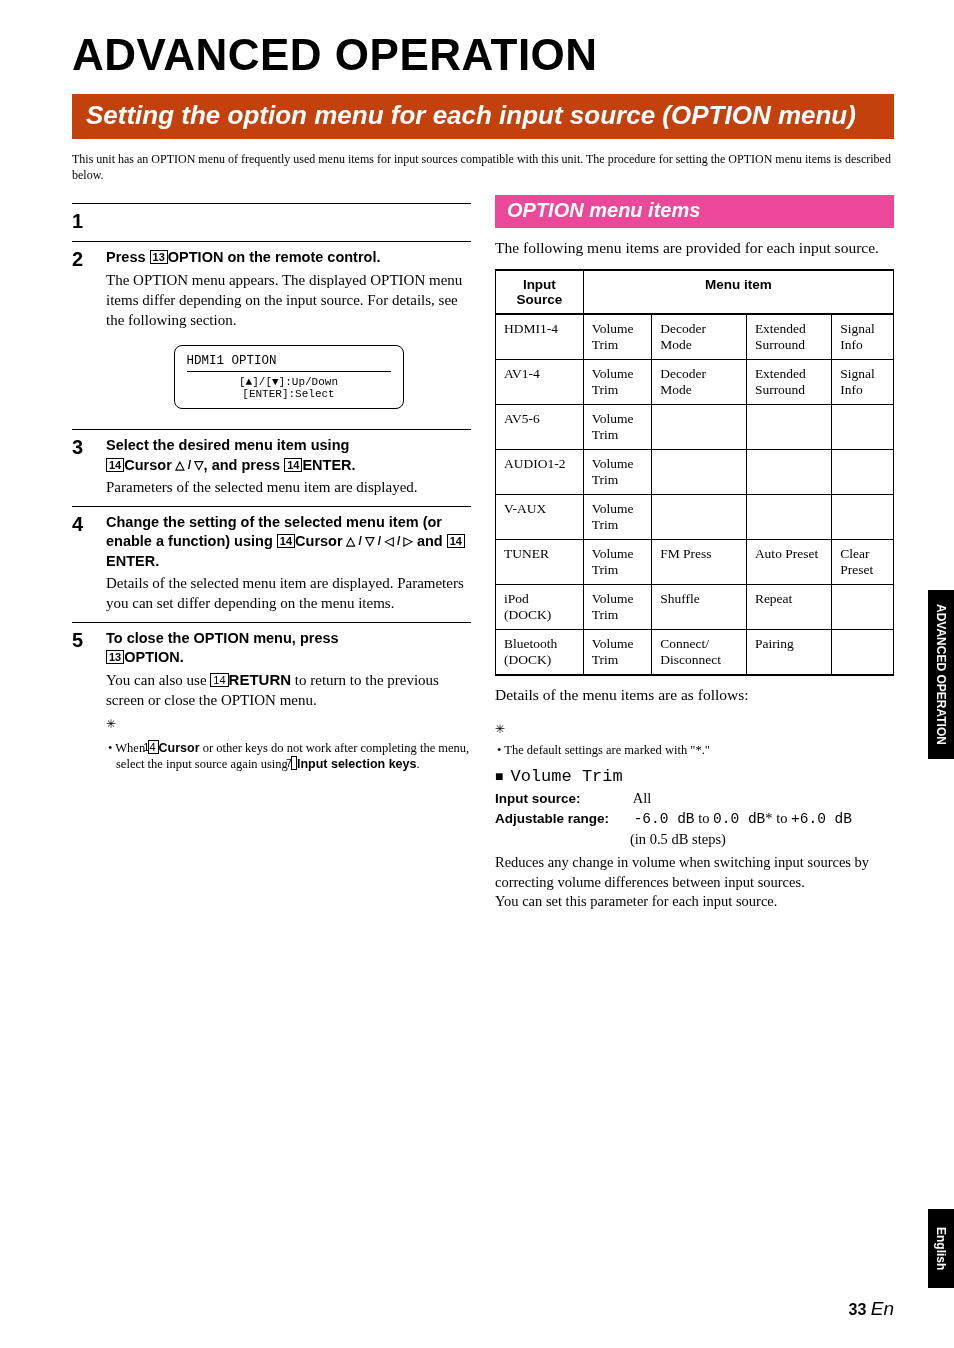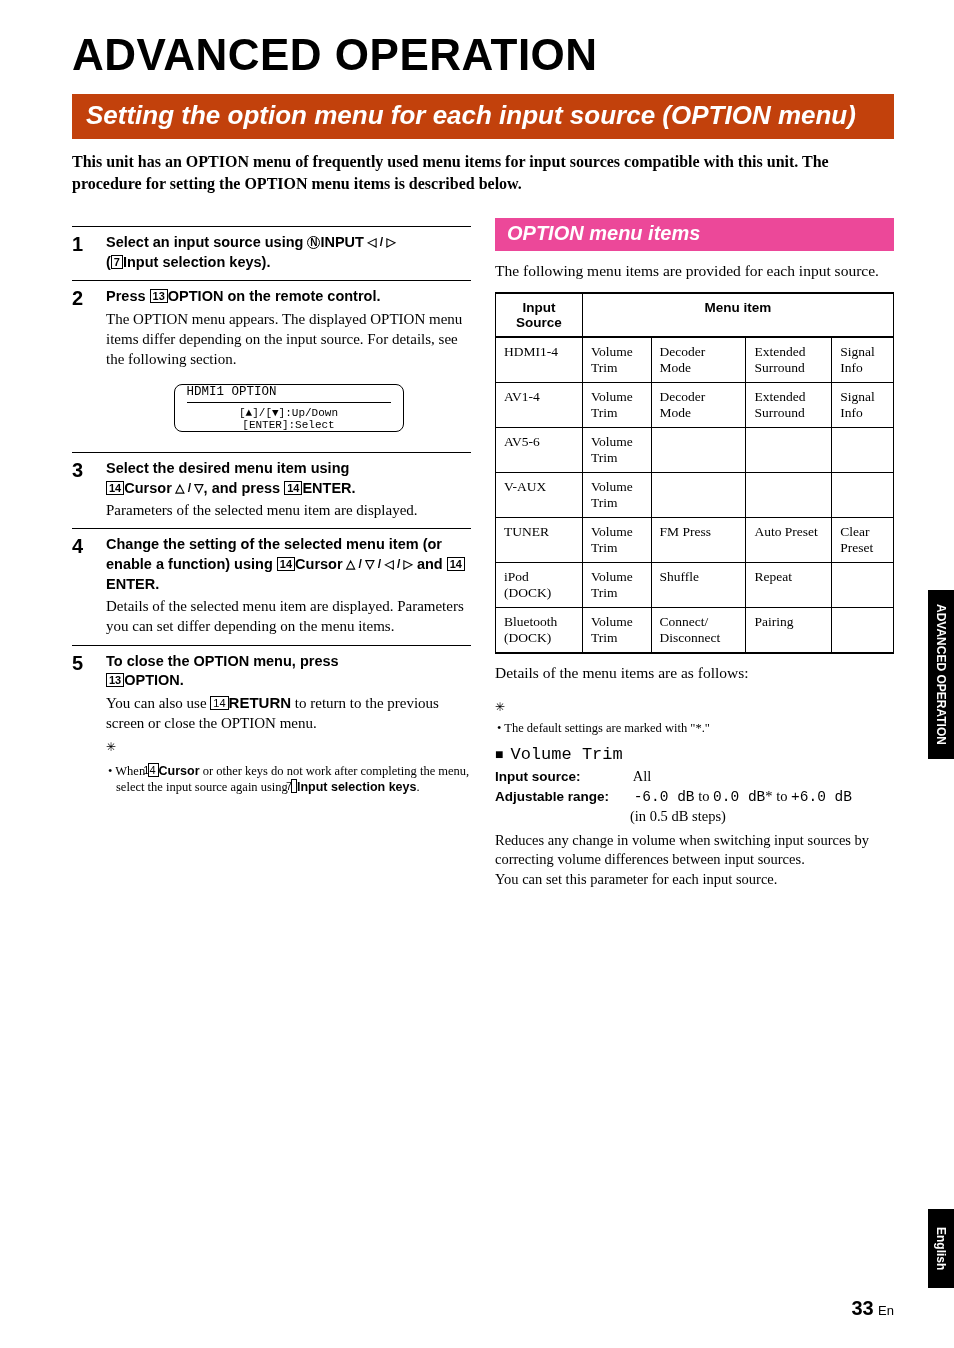--- a/index.html
+++ b/index.html
@@ -23,24 +23,23 @@
     background: #c2410c;
     color: #fff;
     font-family: Arial, Helvetica, sans-serif;
     font-weight: 900;
     font-style: italic;
     font-size: 26px;
     padding: 6px 14px 8px 14px;
     margin-bottom: 12px;
   }
   .intro-text {
-    font-size: 16px;
+    font-size: 12px;
     line-height: 1.35;
-    margin-bottom: 24px;
-    font-weight: bold;
+    margin-bottom: 12px;
   }
   .columns {
     display: flex;
     gap: 24px;
   }
   .col { flex: 1; min-width: 0; }
   .serif { font-family: "Times New Roman", serif; }
 
   .step-row {
     display: flex;
@@ -84,21 +83,21 @@
   .tri { font-family: Arial, sans-serif; font-size: 12px; vertical-align: 1px; }
 
   .osd-panel {
     border: 1px solid #000;
     border-radius: 8px;
     width: 230px;
     margin: 14px auto 12px auto;
     font-family: "Courier New", monospace;
     font-size: 12.5px;
     line-height: 1.15;
-    padding: 0 12px;
+    padding: 8px 12px;
   }
   .osd-panel .osd-title { border-bottom: 1px solid #000; padding-bottom: 3px; margin-bottom: 5px; }
   .osd-panel .osd-items { padding-left: 8px; margin-bottom: 18px; white-space: pre; }
   .osd-panel .osd-hint { text-align: center; font-size: 11px; line-height: 1.05;}
 
   .tip-icon {
     display: inline-block;
     width: 20px; height: 16px;
     position: relative;
     margin-top: 6px;
@@ -180,45 +179,38 @@
     background: #000;
     color: #fff;
     padding: 18px 6px;
   }
   .page-num {
     position: absolute;
     right: 60px;
     bottom: 28px;
     font-family: Arial, Helvetica, sans-serif;
   }
-  .page-num .big { font-weight: 900; font-size: 20px; }
-  .page-num .small { font-size: 13px; }
+  .page-num .big { font-weight: 900; font-size: 16px; }
+  .page-num .small { font-style: italic; font-size: 19px; }
 </style>
 </head>
 <body>
 
 <div class="main-title">ADVANCED OPERATION</div>
 
 <div class="section-title-bar">Setting the option menu for each input source (OPTION menu)</div>
 
 <p class="intro-text serif">This unit has an OPTION menu of frequently used menu items for input sources compatible with this unit. The procedure for setting the OPTION menu items is described below.</p>
 
 <div class="columns">
 
   <div class="col">
 
     <div class="step-row">
       <div class="step-num">1</div>
-      <div class="step-body">
-        <div class="head">
-          <span>Select an input source using </span><span class="circled-num">N</span><span class="ctrl-key">INPUT</span><span class="tri"> ◁ / ▷</span>
-          <br>
-          <span> (</span><span class="boxed-num">7</span><span class="ctrl-key">Input selection keys</span><span>).</span>
-        </div>
-      </div>
     </div>
 
     <div class="step-row">
       <div class="step-num">2</div>
       <div class="step-body">
         <div class="head">
           <span>Press </span><span class="boxed-num">13</span><span class="ctrl-key">OPTION</span><span> on the remote control.</span>
         </div>
         <p class="serif">The OPTION menu appears. The displayed OPTION menu items differ depending on the input source. For details, see the following section.</p>
 
@@ -299,20 +291,27 @@
             <td>Signal Info</td>
           </tr>
           <tr>
             <td>AV5-6</td>
             <td>Volume Trim</td>
             <td></td>
             <td></td>
             <td></td>
           </tr>
           <tr>
+            <td>AUDIO1-2</td>
+            <td>Volume Trim</td>
+            <td></td>
+            <td></td>
+            <td></td>
+          </tr>
+          <tr>
             <td>V-AUX</td>
             <td>Volume Trim</td>
             <td></td>
             <td></td>
             <td></td>
           </tr>
           <tr>
             <td>TUNER</td>
             <td>Volume Trim</td>
             <td>FM Press</td>

